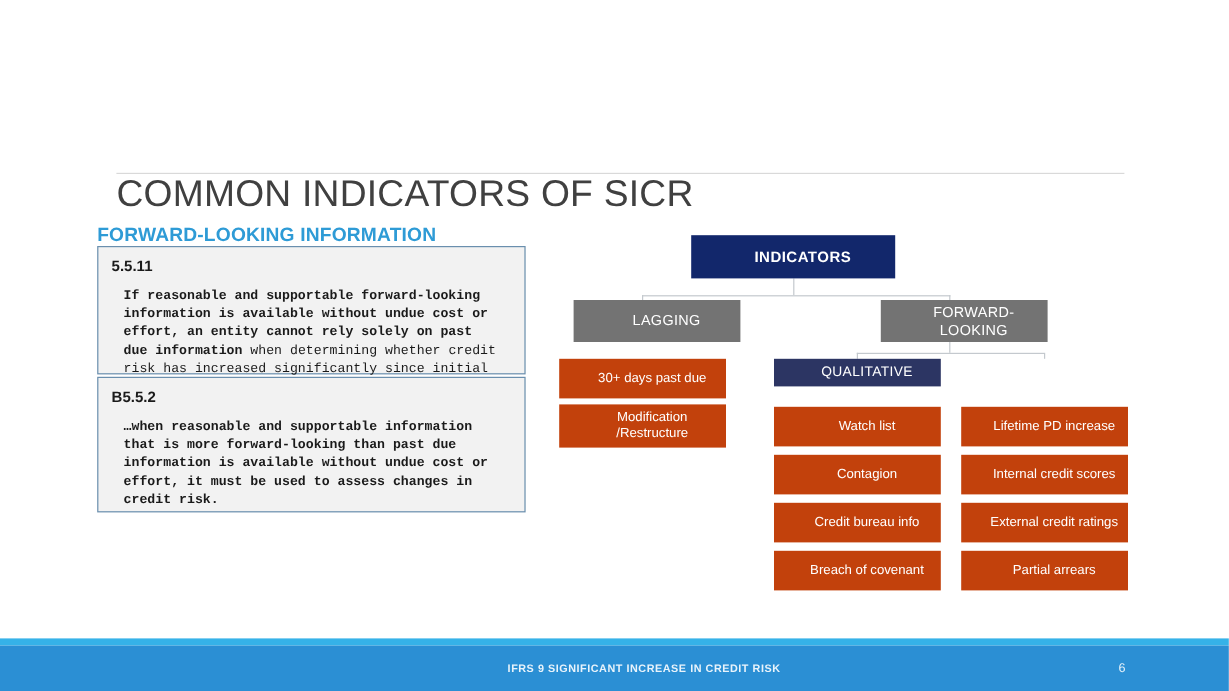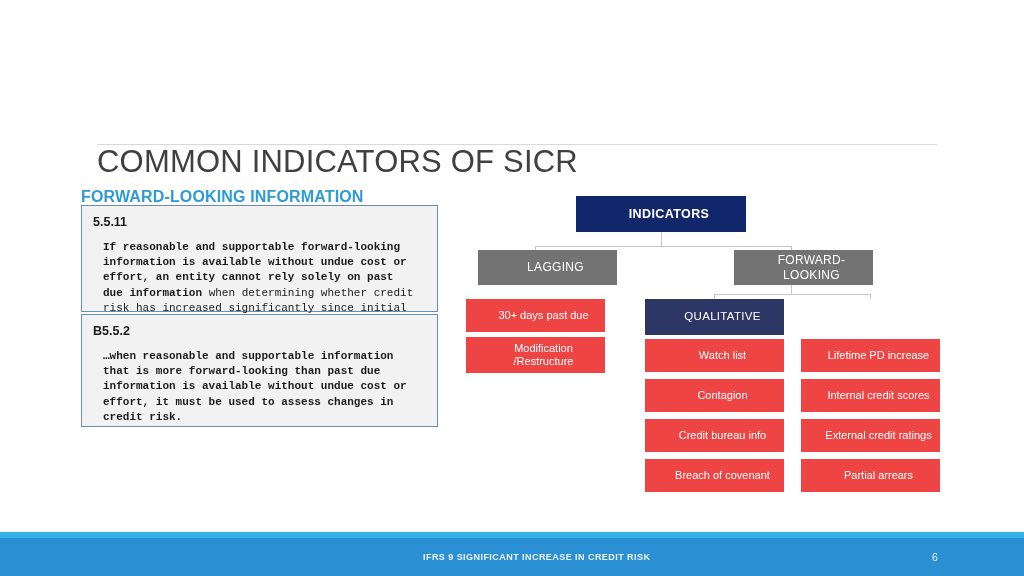--- a/index.html
+++ b/index.html
@@ -110,21 +110,21 @@
     letter-spacing: 0.3px;
     margin-left: 12px;
   }
   .node-l2 {
     background: #2c3563;
     font-size: 11.5px;
     font-weight: 400;
     letter-spacing: 0.3px;
   }
   .node-leaf {
-    background: #ef4444;
+    background: #c2410c;
     font-size: 11px;
     font-weight: 400;
   }
 
   .connector {
     position: absolute;
     background: #c4c9ce;
   }
   .connector.v { width: 1px; }
   .connector.h { height: 1px; }
@@ -198,21 +198,21 @@
   </div>
 
   <div class="node node-l1" style="left:466px; top:250px; width:139px; height:35px;">
     <span>LAGGING</span>
   </div>
 
   <div class="node node-l1" style="left:722px; top:250px; width:139px; height:35px;">
     <span>FORWARD-LOOKING</span>
   </div>
 
-  <div class="node node-l2" style="left:645px; top:299px; width:139px; height:36px;">
+  <div class="node node-l2" style="left:645px; top:299px; width:139px; height:23px;">
     <span>QUALITATIVE</span>
   </div>
 
 
   <div class="node node-leaf" style="left:466px; top:299px; width:139px; height:33px;">
     <span>30+ days past due</span>
   </div>
   <div class="node node-leaf" style="left:466px; top:337px; width:139px; height:36px; white-space:pre-line;">
     <span>Modification
 /Restructure</span>

